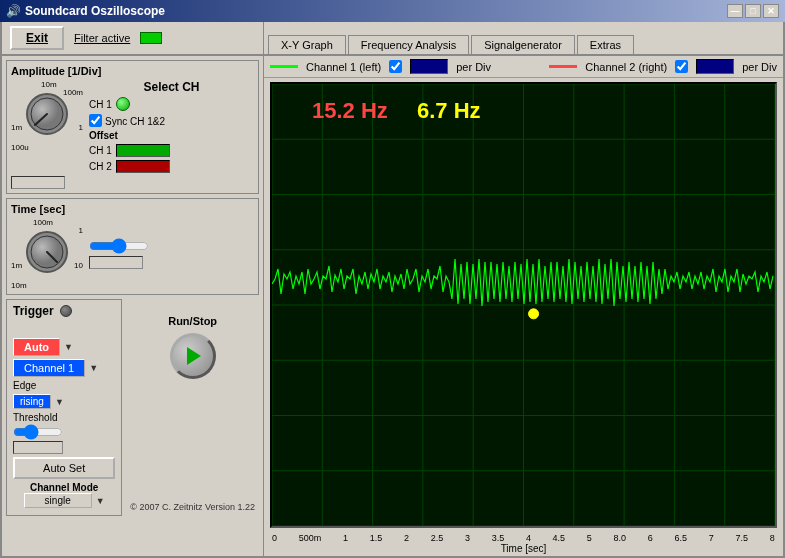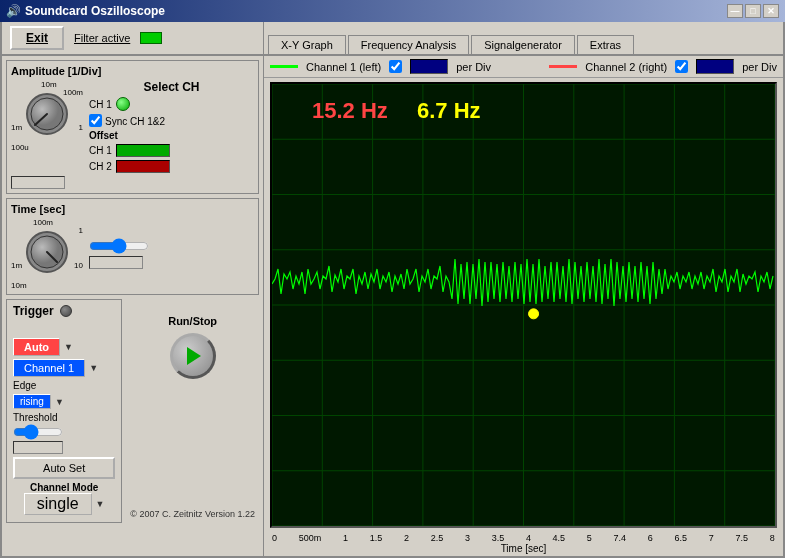--- a/index.html
+++ b/index.html
@@ -296,22 +296,22 @@
     .play-icon {
       width: 0; height: 0;
       border-left: 14px solid #00aa00;
       border-top: 9px solid transparent;
       border-bottom: 9px solid transparent;
       margin-left: 3px;
     }
     .single-btn {
       background: #d4d0c8;
       border: 1px outset #fff;
-      padding: 1px 12px;
-      font-size: 16px;
+      padding: 1px 20px;
+      font-size: 10px;
     }
 
     .left-bottom {
       display: flex;
       gap: 4px;
     }
 
     .left-top-section {
       border: 1px solid #888;
       padding: 4px;
@@ -559,21 +559,21 @@
           <span>500m</span>
           <span>1</span>
           <span>1.5</span>
           <span>2</span>
           <span>2.5</span>
           <span>3</span>
           <span>3.5</span>
           <span>4</span>
           <span>4.5</span>
           <span>5</span>
-          <span>7.4</span>
+          <span>8.0</span>
           <span>6</span>
           <span>6.5</span>
           <span>7</span>
           <span>7.5</span>
           <span>8</span>
         </div>
         <div style="text-align:center; font-size:10px;">Time [sec]</div>
       </div>
 
 

